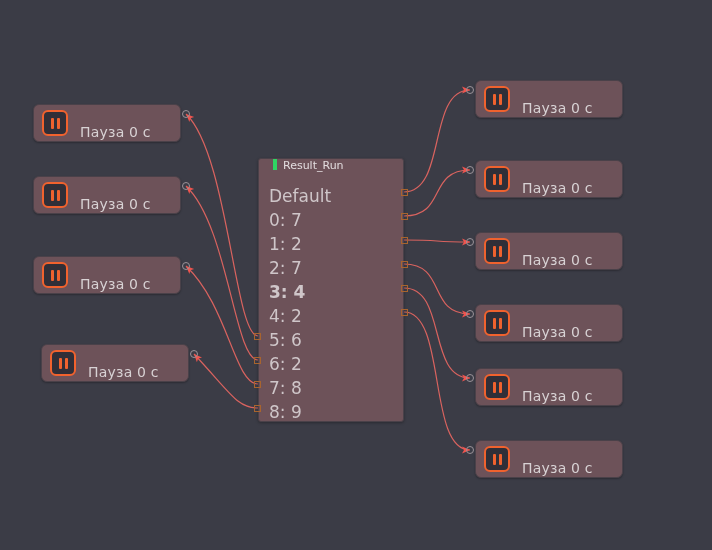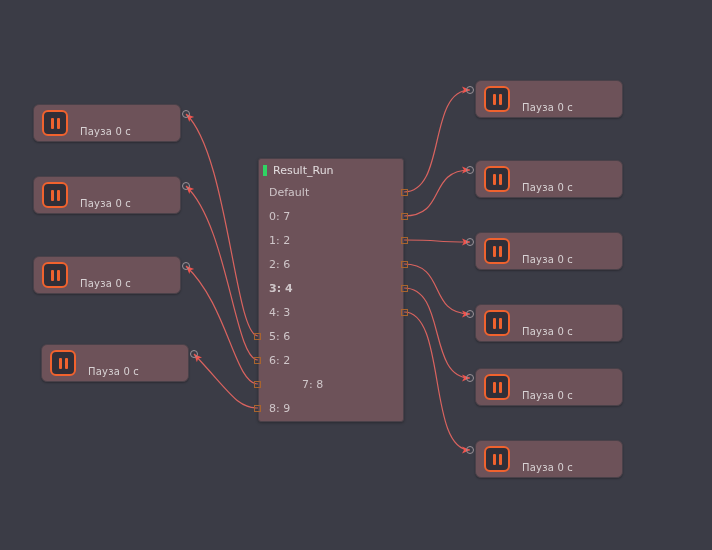--- a/index.html
+++ b/index.html
@@ -52,21 +52,21 @@
   }
   .pause-icon i {
     display: block;
     width: 3px;
     height: 11px;
     background: #f0622e;
     border-radius: 1px;
   }
   .pause-label {
     margin-left: 12px;
-    font-size: 10px;
+    font-size: 14px;
     color: #d8d2d4;
     white-space: nowrap;
     letter-spacing: 0.2px;
     margin-top: 17px;
   }
 
   
   #result-node {
     position: absolute;
     box-sizing: border-box;
@@ -74,40 +74,40 @@
     top: 158px;
     width: 146px;
     height: 264px;
     background: #6d5259;
     border: 1px solid #4a4149;
     border-radius: 3px;
     box-shadow: 0 1px 3px rgba(0,0,0,0.3);
   }
   #result-header {
     display: flex;
-    align-items: center;
+    align-items: flex-start;
     height: 22px;
-    padding-left: 4px;
+    padding-left: 14px;
   }
   .status-dot {
     width: 4px;
     height: 11px;
     background: #2fd463;
     flex: none;
   }
   #result-title {
     margin-left: 6px;
     font-size: 11px;
     color: #e2dcde;
     white-space: nowrap;
   }
   .row {
     position: absolute;
     left: 10px;
-    font-size: 11px;
+    font-size: 17px;
     color: #cfc6c9;
     white-space: nowrap;
   }
 
   
   .port {
     position: absolute;
     box-sizing: border-box;
     width: 7px;
     height: 7px;
@@ -154,26 +154,26 @@
 
   <div id="result-node">
     <div id="result-header">
       <span class="status-dot"></span>
       <span id="result-title">Result_Run</span>
     </div>
     <div id="result-rows">
         <div class="row" style="top: 27px;">Default</div>
         <div class="row" style="top: 51px;">0: 7</div>
         <div class="row" style="top: 75px;">1: 2</div>
-        <div class="row" style="top: 99px;">2: 6</div>
+        <div class="row" style="top: 99px;">2: 7</div>
         <div class="row" style="top: 123px; font-weight: bold;">3: 4</div>
-        <div class="row" style="top: 147px;">4: 3</div>
+        <div class="row" style="top: 147px;">4: 2</div>
         <div class="row" style="top: 171px;">5: 6</div>
         <div class="row" style="top: 195px;">6: 2</div>
-        <div class="row" style="top: 219px; margin-left: 33px;">7: 8</div>
+        <div class="row" style="top: 219px;">7: 8</div>
         <div class="row" style="top: 243px;">8: 9</div>
       </div>
   </div>
 
   <div id="left-nodes">
       <div class="pause-node" style="left: 33px; top: 104px; width: 148px;">
         <div class="pause-icon">
           <i></i>
           <i></i>
         </div>

